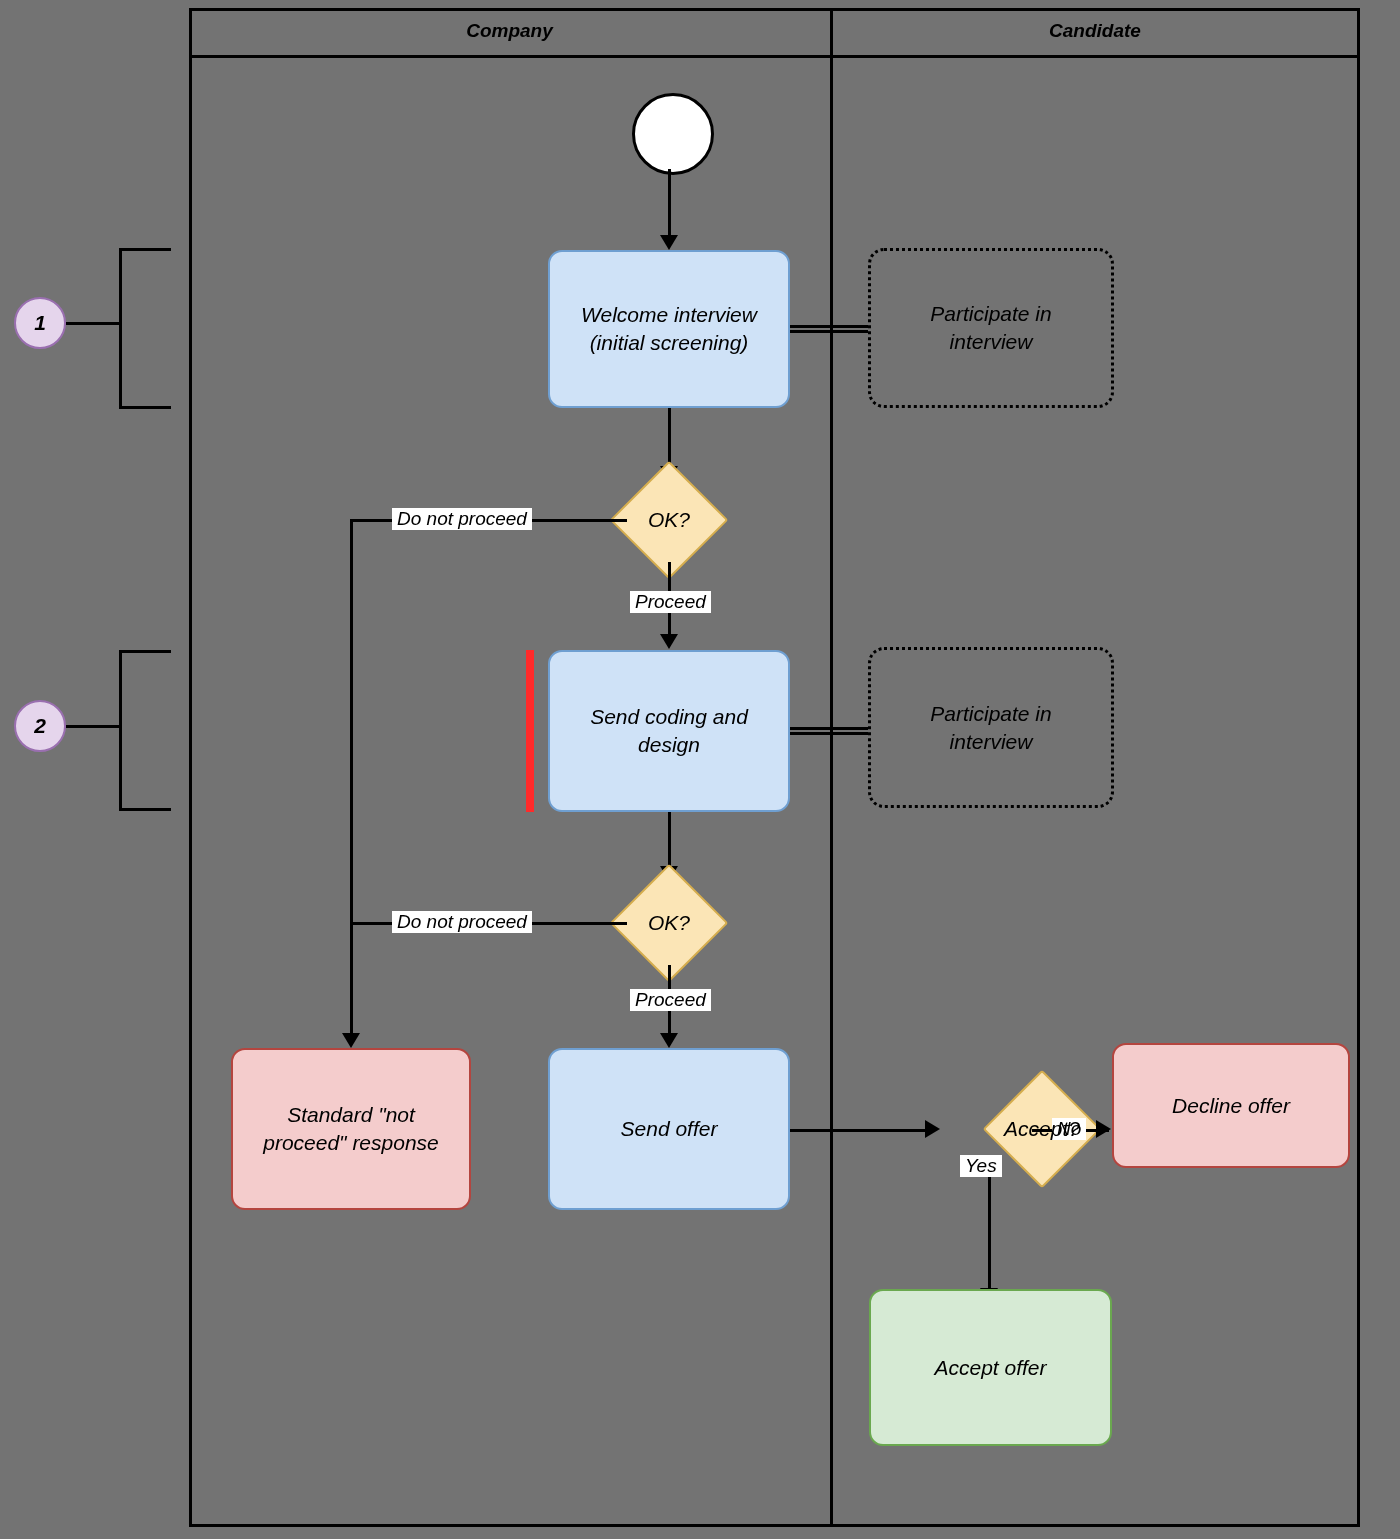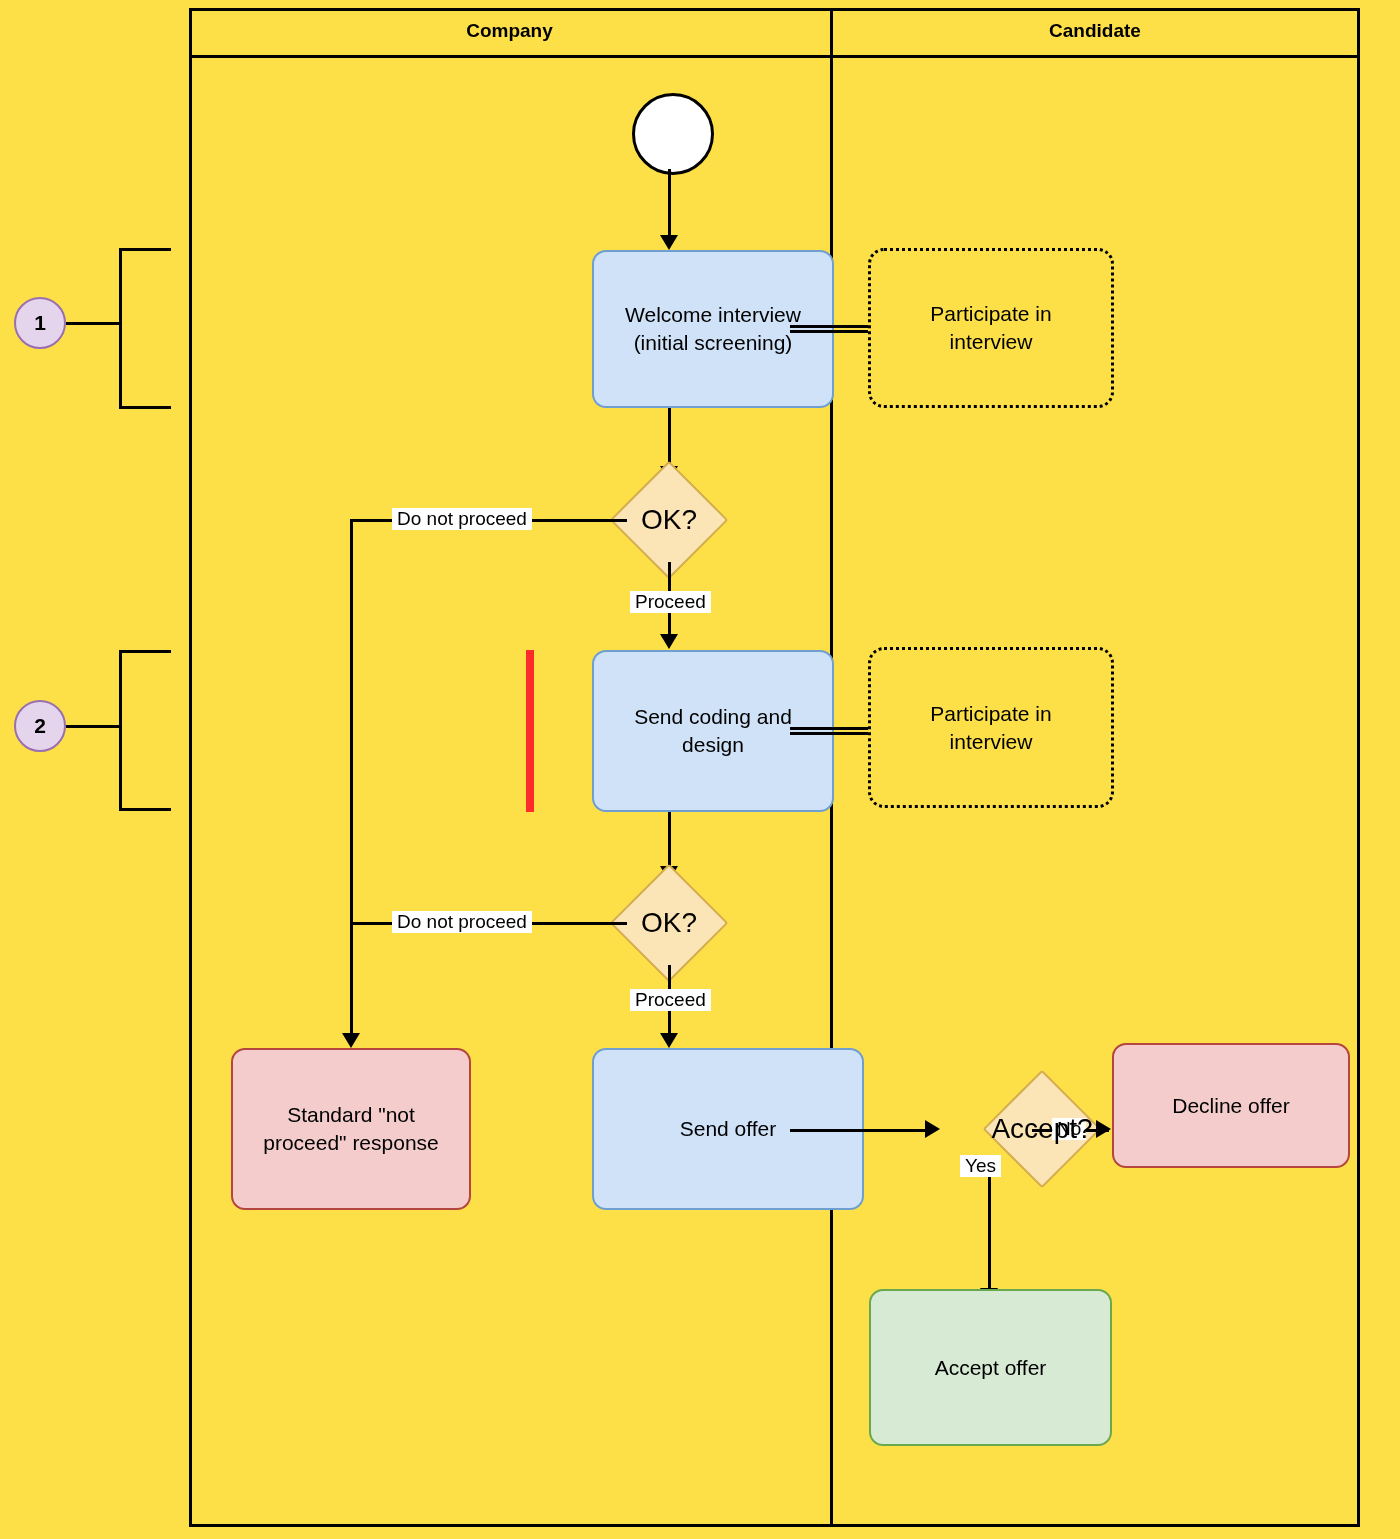--- a/index.html
+++ b/index.html
@@ -1,40 +1,40 @@
 <!DOCTYPE html>
 <html><head>
 <meta charset="utf-8">
 <style>
   html,body{margin:0;padding:0;background:#ffffff;}
   body{font-family:"Liberation Sans", sans-serif;}
-  #stage{position:relative;width:1400px;height:1539px;background:#fde047;overflow:hidden;}
+  #stage{position:relative;width:1400px;height:1539px;background:#737373;overflow:hidden;font-style:italic;}
 
   
   .lane-frame{position:absolute;left:189px;top:8px;width:1171px;height:1519px;border:3px solid #000;box-sizing:border-box;}
   .lane-header-rule{position:absolute;left:189px;top:55px;width:1171px;height:0;border-top:3px solid #000;}
   .lane-divider{position:absolute;left:830px;top:8px;width:0;height:1519px;border-left:3px solid #000;}
   .lane-title{position:absolute;font-size:19px;font-weight:bold;color:#000;text-align:center;line-height:30px;}
   #lane-title-company{left:189px;top:16px;width:641px;}
   #lane-title-candidate{left:830px;top:16px;width:530px;}
 
   
   .node{position:absolute;box-sizing:border-box;display:flex;align-items:center;justify-content:center;
         text-align:center;font-size:21px;color:#000;line-height:1.32;border-radius:14px;}
-  .node.process{background:#cfe2f7;border:2px solid #6f9fd1;margin-left:44px;}
+  .node.process{background:#cfe2f7;border:2px solid #6f9fd1;}
   .node.reject{background:#f4cccc;border:2px solid #b4453f;}
   .node.accept{background:#d6ead4;border:2px solid #6aa84f;}
   .node.ghost{background:transparent;border:3px dotted #000;border-radius:16px;}
 
   
   .diamond-wrap{position:absolute;}
   .diamond-shape{position:absolute;left:0;top:0;width:100%;height:100%;
       background:#fbe5b6;border:2px solid #d5ad4e;transform:rotate(45deg);border-radius:3px;box-sizing:border-box;}
   .diamond-label{position:absolute;left:0;top:0;width:100%;height:100%;display:flex;align-items:center;
-      justify-content:center;font-size:28px;color:#000;z-index:3;white-space:nowrap;}
+      justify-content:center;font-size:21px;color:#000;z-index:3;white-space:nowrap;}
 
   
   .start-node{position:absolute;border:3px solid #000;border-radius:50%;background:#fff;}
 
   
   .marker-circle{position:absolute;width:52px;height:52px;border-radius:50%;background:#e5d5ec;border:2px solid #9a6fb0;
       display:flex;align-items:center;justify-content:center;font-size:21px;font-weight:bold;color:#000;box-sizing:border-box;}
   .marker-stem{position:absolute;height:0;border-top:3px solid #000;}
   .bracket{position:absolute;box-sizing:border-box;border:3px solid #000;border-right:none;}
 
@@ -142,21 +142,21 @@
   <div class="arrow-d" style="left:660px;top:1033px;"></div>
   <div class="edge-label" style="left:630px;top:989px;">Proceed</div>
 
   <div class="node reject" style="left:231px;top:1048px;width:240px;height:162px;">
     <div style="pointer-events:none;">
       <div>Standard "not</div>
       <div>proceed" response</div>
     </div>
   </div>
 
-  <div class="node process" style="left:548px;top:1048px;width:272px;height:162px;">
+  <div class="node process" style="left:548px;top:1048px;width:242px;height:162px;">
     <span style="pointer-events:none;">Send offer</span>
   </div>
 
   <div class="ln-h" style="left:790px;top:1129px;width:140px;"></div>
   <div class="arrow-r" style="left:925px;top:1120px;"></div>
 
   <div class="diamond-wrap" style="left:1000px;top:1087px;width:84px;height:84px;">
     <div class="diamond-shape"></div>
     <div class="diamond-label">Accept?</div>
   </div>

